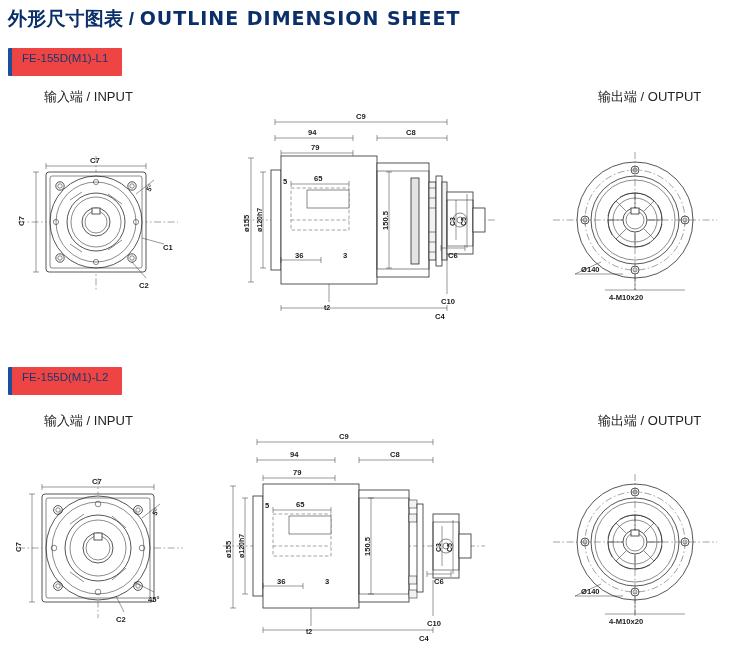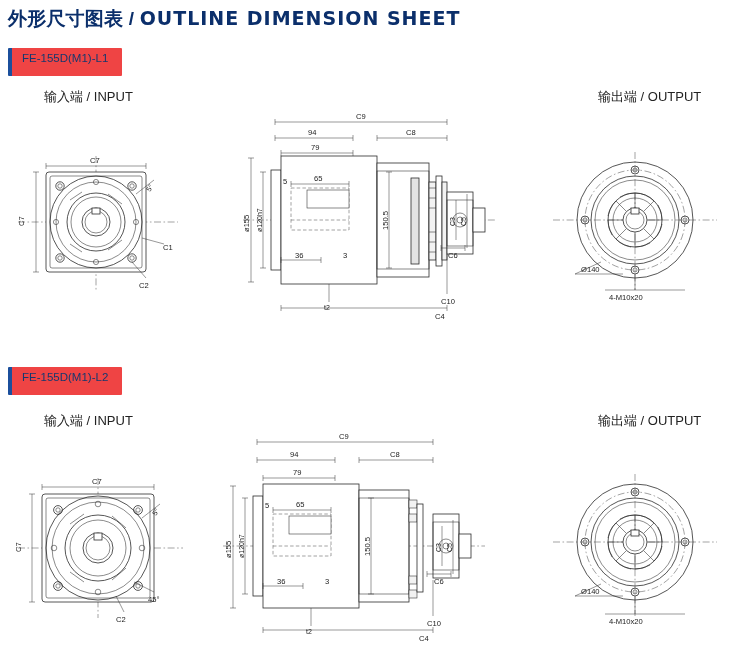--- a/index.html
+++ b/index.html
@@ -47,20 +47,21 @@
   
   .side-label {
     position: absolute;
     font-size: 13px;
     color: #222;
     white-space: nowrap;
   }
   
   .drawing {
     position: absolute;
+    font-weight: bold;
   }
   svg { display: block; overflow: visible; }
   .ln   { stroke: #2b2b2b; stroke-width: 0.8; fill: none; }
   .lnT  { stroke: #2b2b2b; stroke-width: 0.55; fill: none; }
   .cl   { stroke: #444; stroke-width: 0.5; fill: none; stroke-dasharray: 7 2.5 1.6 2.5; }
   .hid  { stroke: #555; stroke-width: 0.55; fill: none; stroke-dasharray: 3.5 2.2; }
   .dim  { stroke: #333; stroke-width: 0.5; fill: none; }
   .fillw { fill: #ffffff; }
   .fillg { fill: #f2f2f2; }
   .fillgg { fill: #e4e4e4; }

